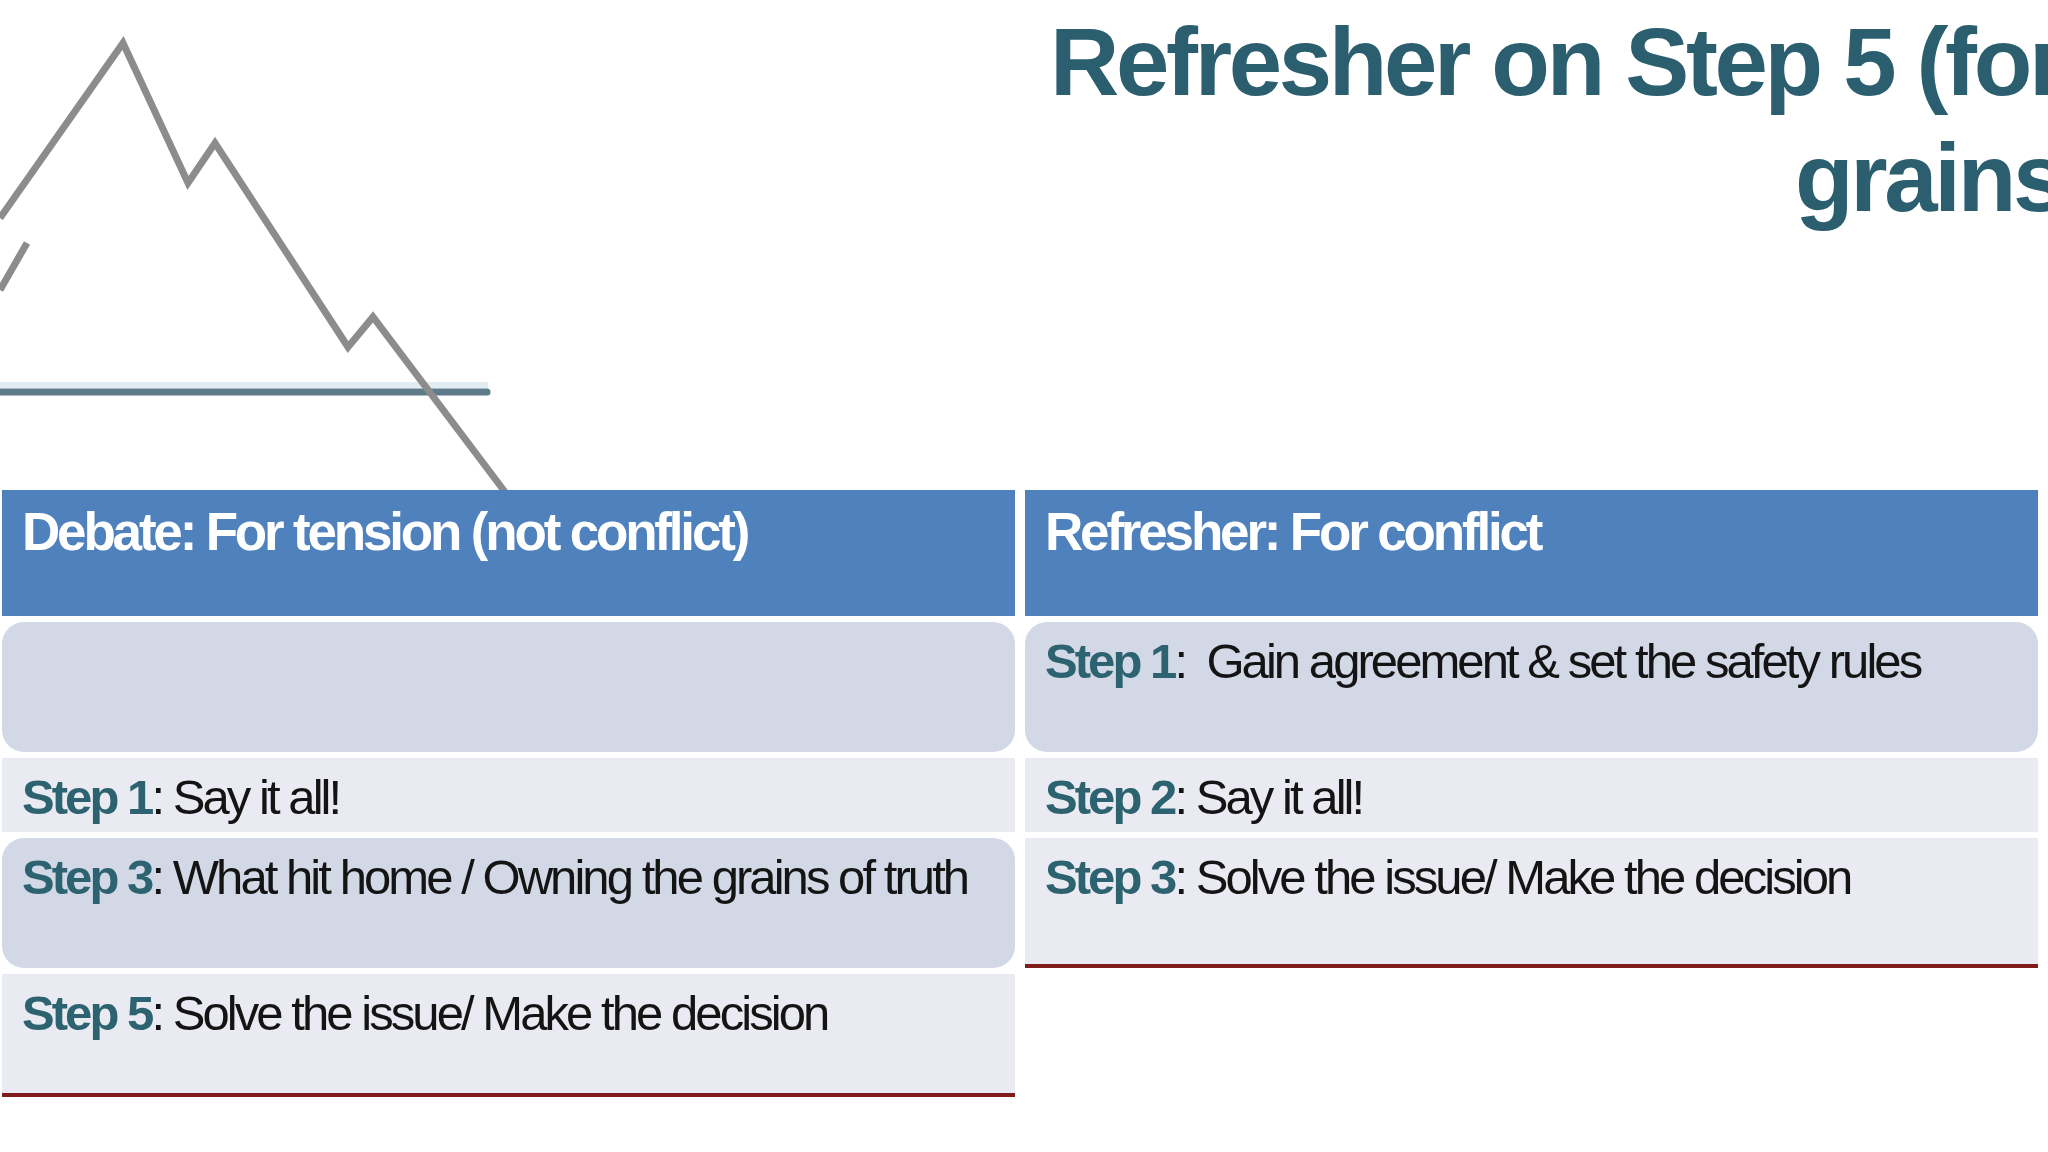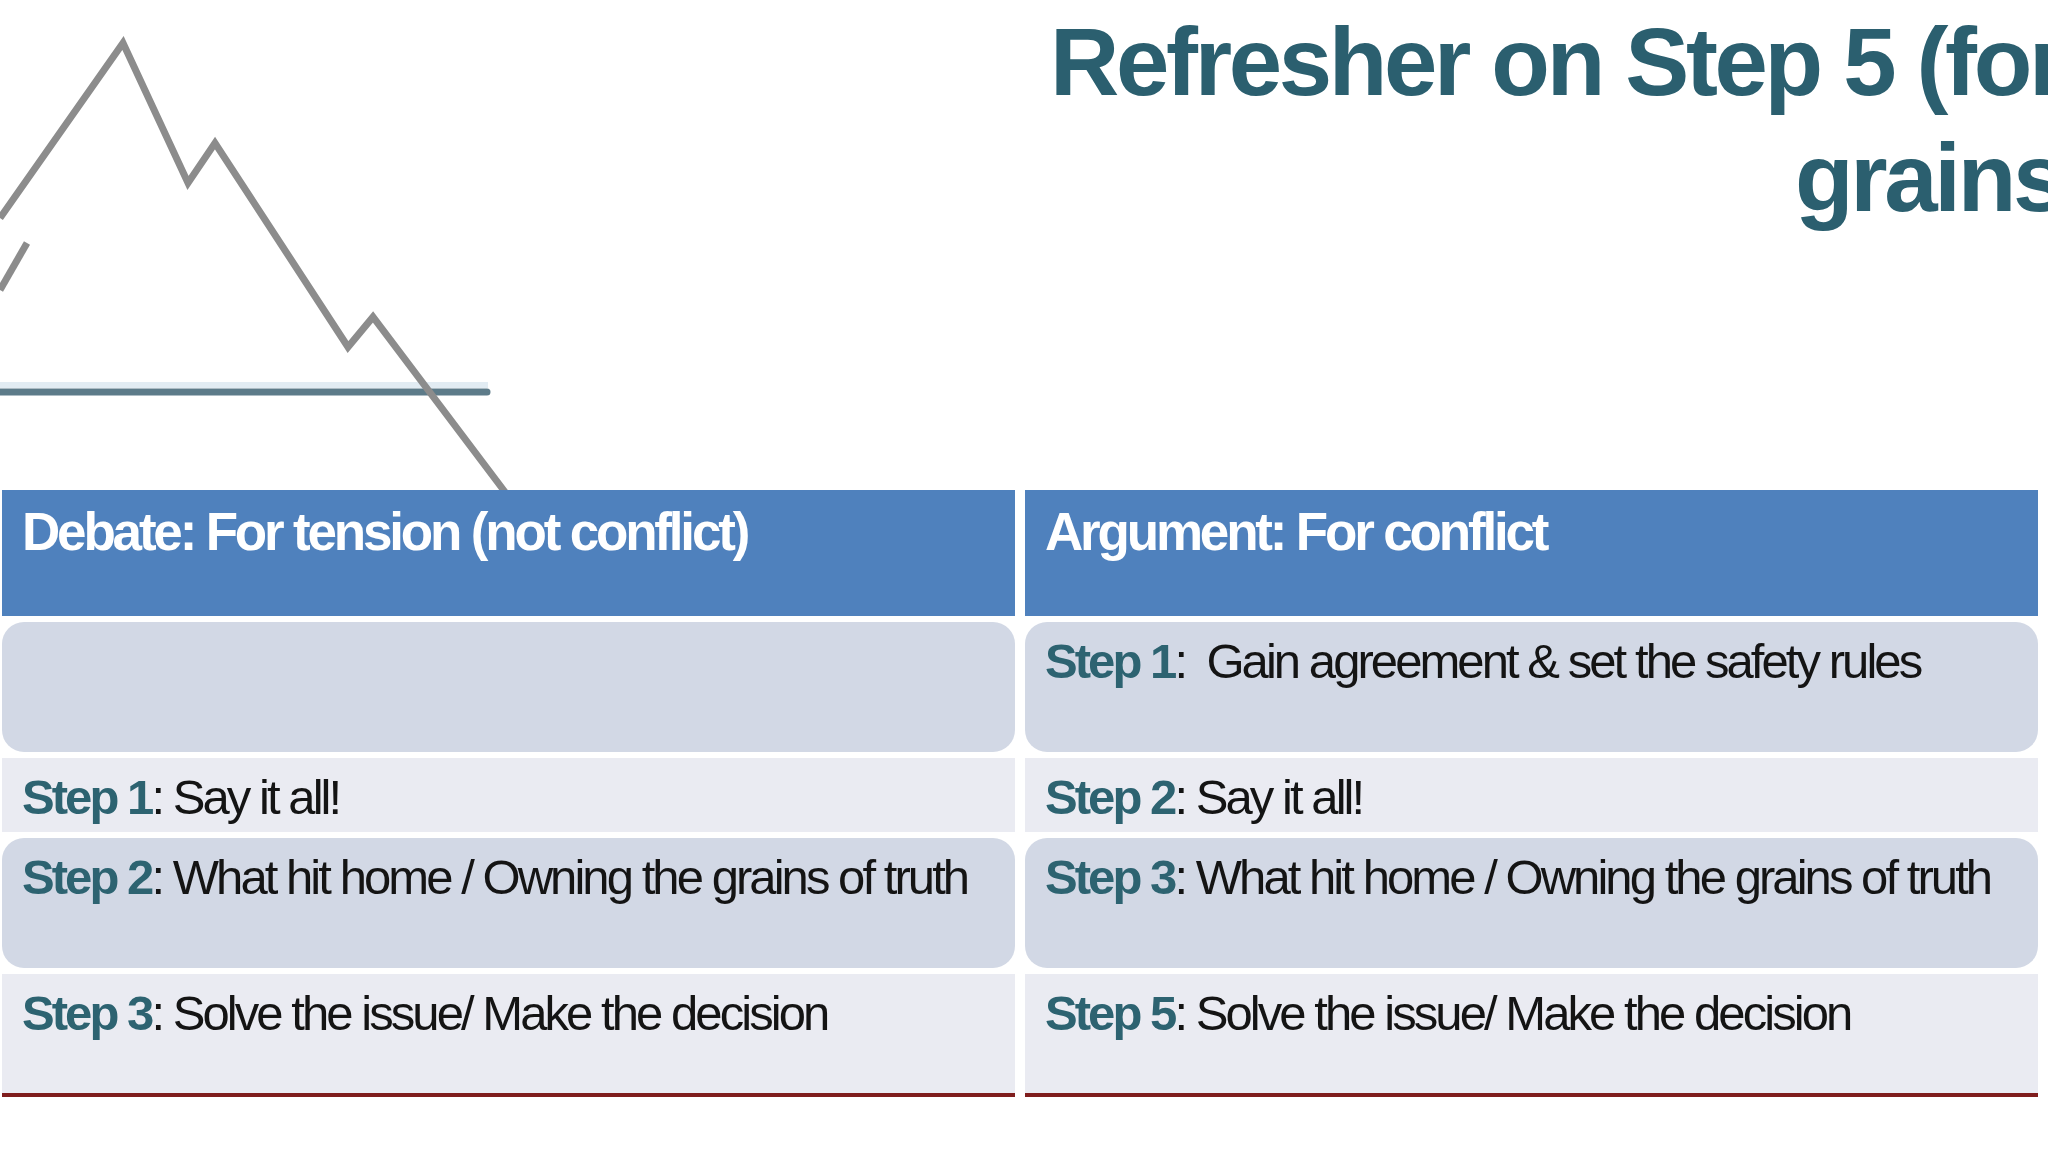--- a/index.html
+++ b/index.html
@@ -94,40 +94,37 @@
   </svg>
 
   <h1 class="title">
     <span class="tline">Refresher on Step 5 (for</span>
     <span class="tline">grains</span>
   </h1>
 
   <div class="tbl">
 
     <div class="cell head">Debate: For tension (not conflict)</div>
-    <div class="cell head">Argument: For conflict</div>
+    <div class="cell head">Refresher: For conflict</div>
 
     <div class="cell band-a">
       <span class="step"></span><span class="rest"></span>
     </div>
     <div class="cell band-a">
       <span class="step">Step 1</span><span class="rest">:&nbsp; Gain agreement &amp; set the safety rules</span>
     </div>
 
     <div class="cell band-b">
       <span class="step">Step 1</span><span class="rest">: Say it all!</span>
     </div>
     <div class="cell band-b">
       <span class="step">Step 2</span><span class="rest">: Say it all!</span>
     </div>
 
     <div class="cell band-a">
-      <span class="step">Step 2</span><span class="rest">: What hit home / Owning the grains of truth</span>
-    </div>
-    <div class="cell band-a">
       <span class="step">Step 3</span><span class="rest">: What hit home / Owning the grains of truth</span>
     </div>
 
     <div class="cell band-b last">
       <span class="step">Step 3</span><span class="rest">: Solve the issue/ Make the decision</span>
     </div>
     <div class="cell band-b last">
       <span class="step">Step 5</span><span class="rest">: Solve the issue/ Make the decision</span>
     </div>
 

